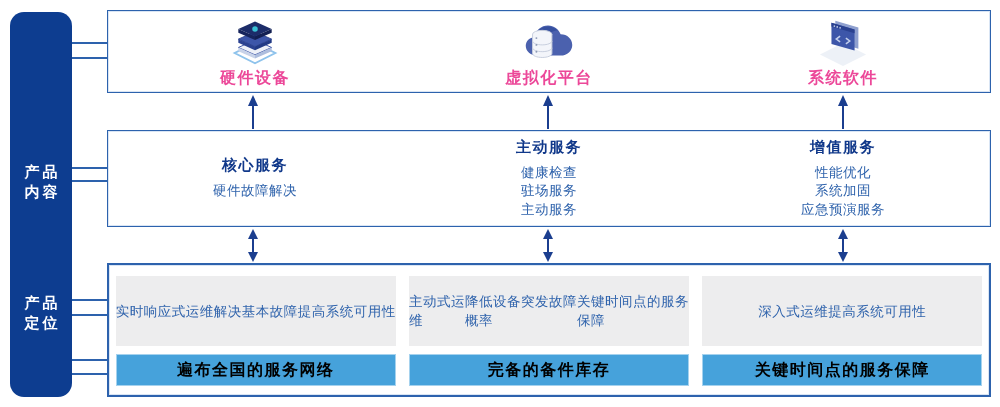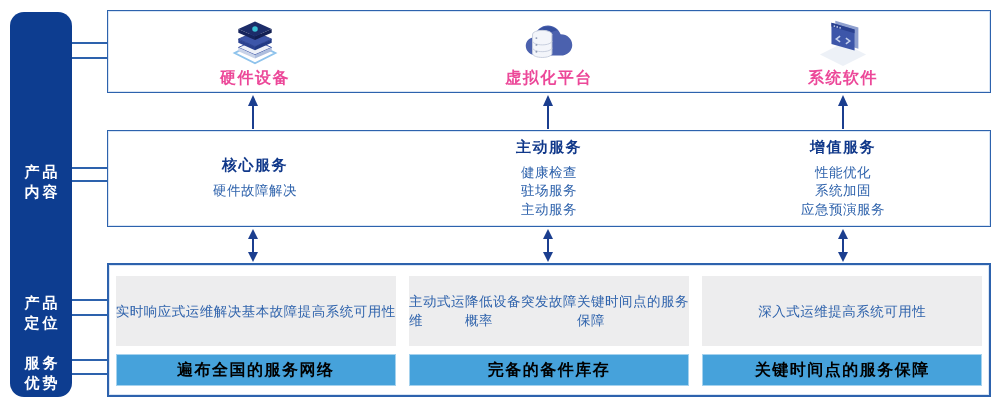--- a/index.html
+++ b/index.html
@@ -54,24 +54,20 @@
 <div class="canvas">
 
   <div class="sidebar">
     <div class="side-label l2">
       <div>产品</div>
       <div>内容</div>
     </div>
     <div class="side-label l3">
       <div>产品</div>
       <div>定位</div>
-    </div>
-    <div class="side-label l4">
-      <div>服务</div>
-      <div>优势</div>
     </div>
   </div>
 
   <div class="hline" style="top:42px"></div>
   <div class="hline" style="top:57px"></div>
   <div class="hline" style="top:167px"></div>
   <div class="hline" style="top:180px"></div>
   <div class="hline" style="top:299px"></div>
   <div class="hline" style="top:314px"></div>
   <div class="hline" style="top:359px"></div>

